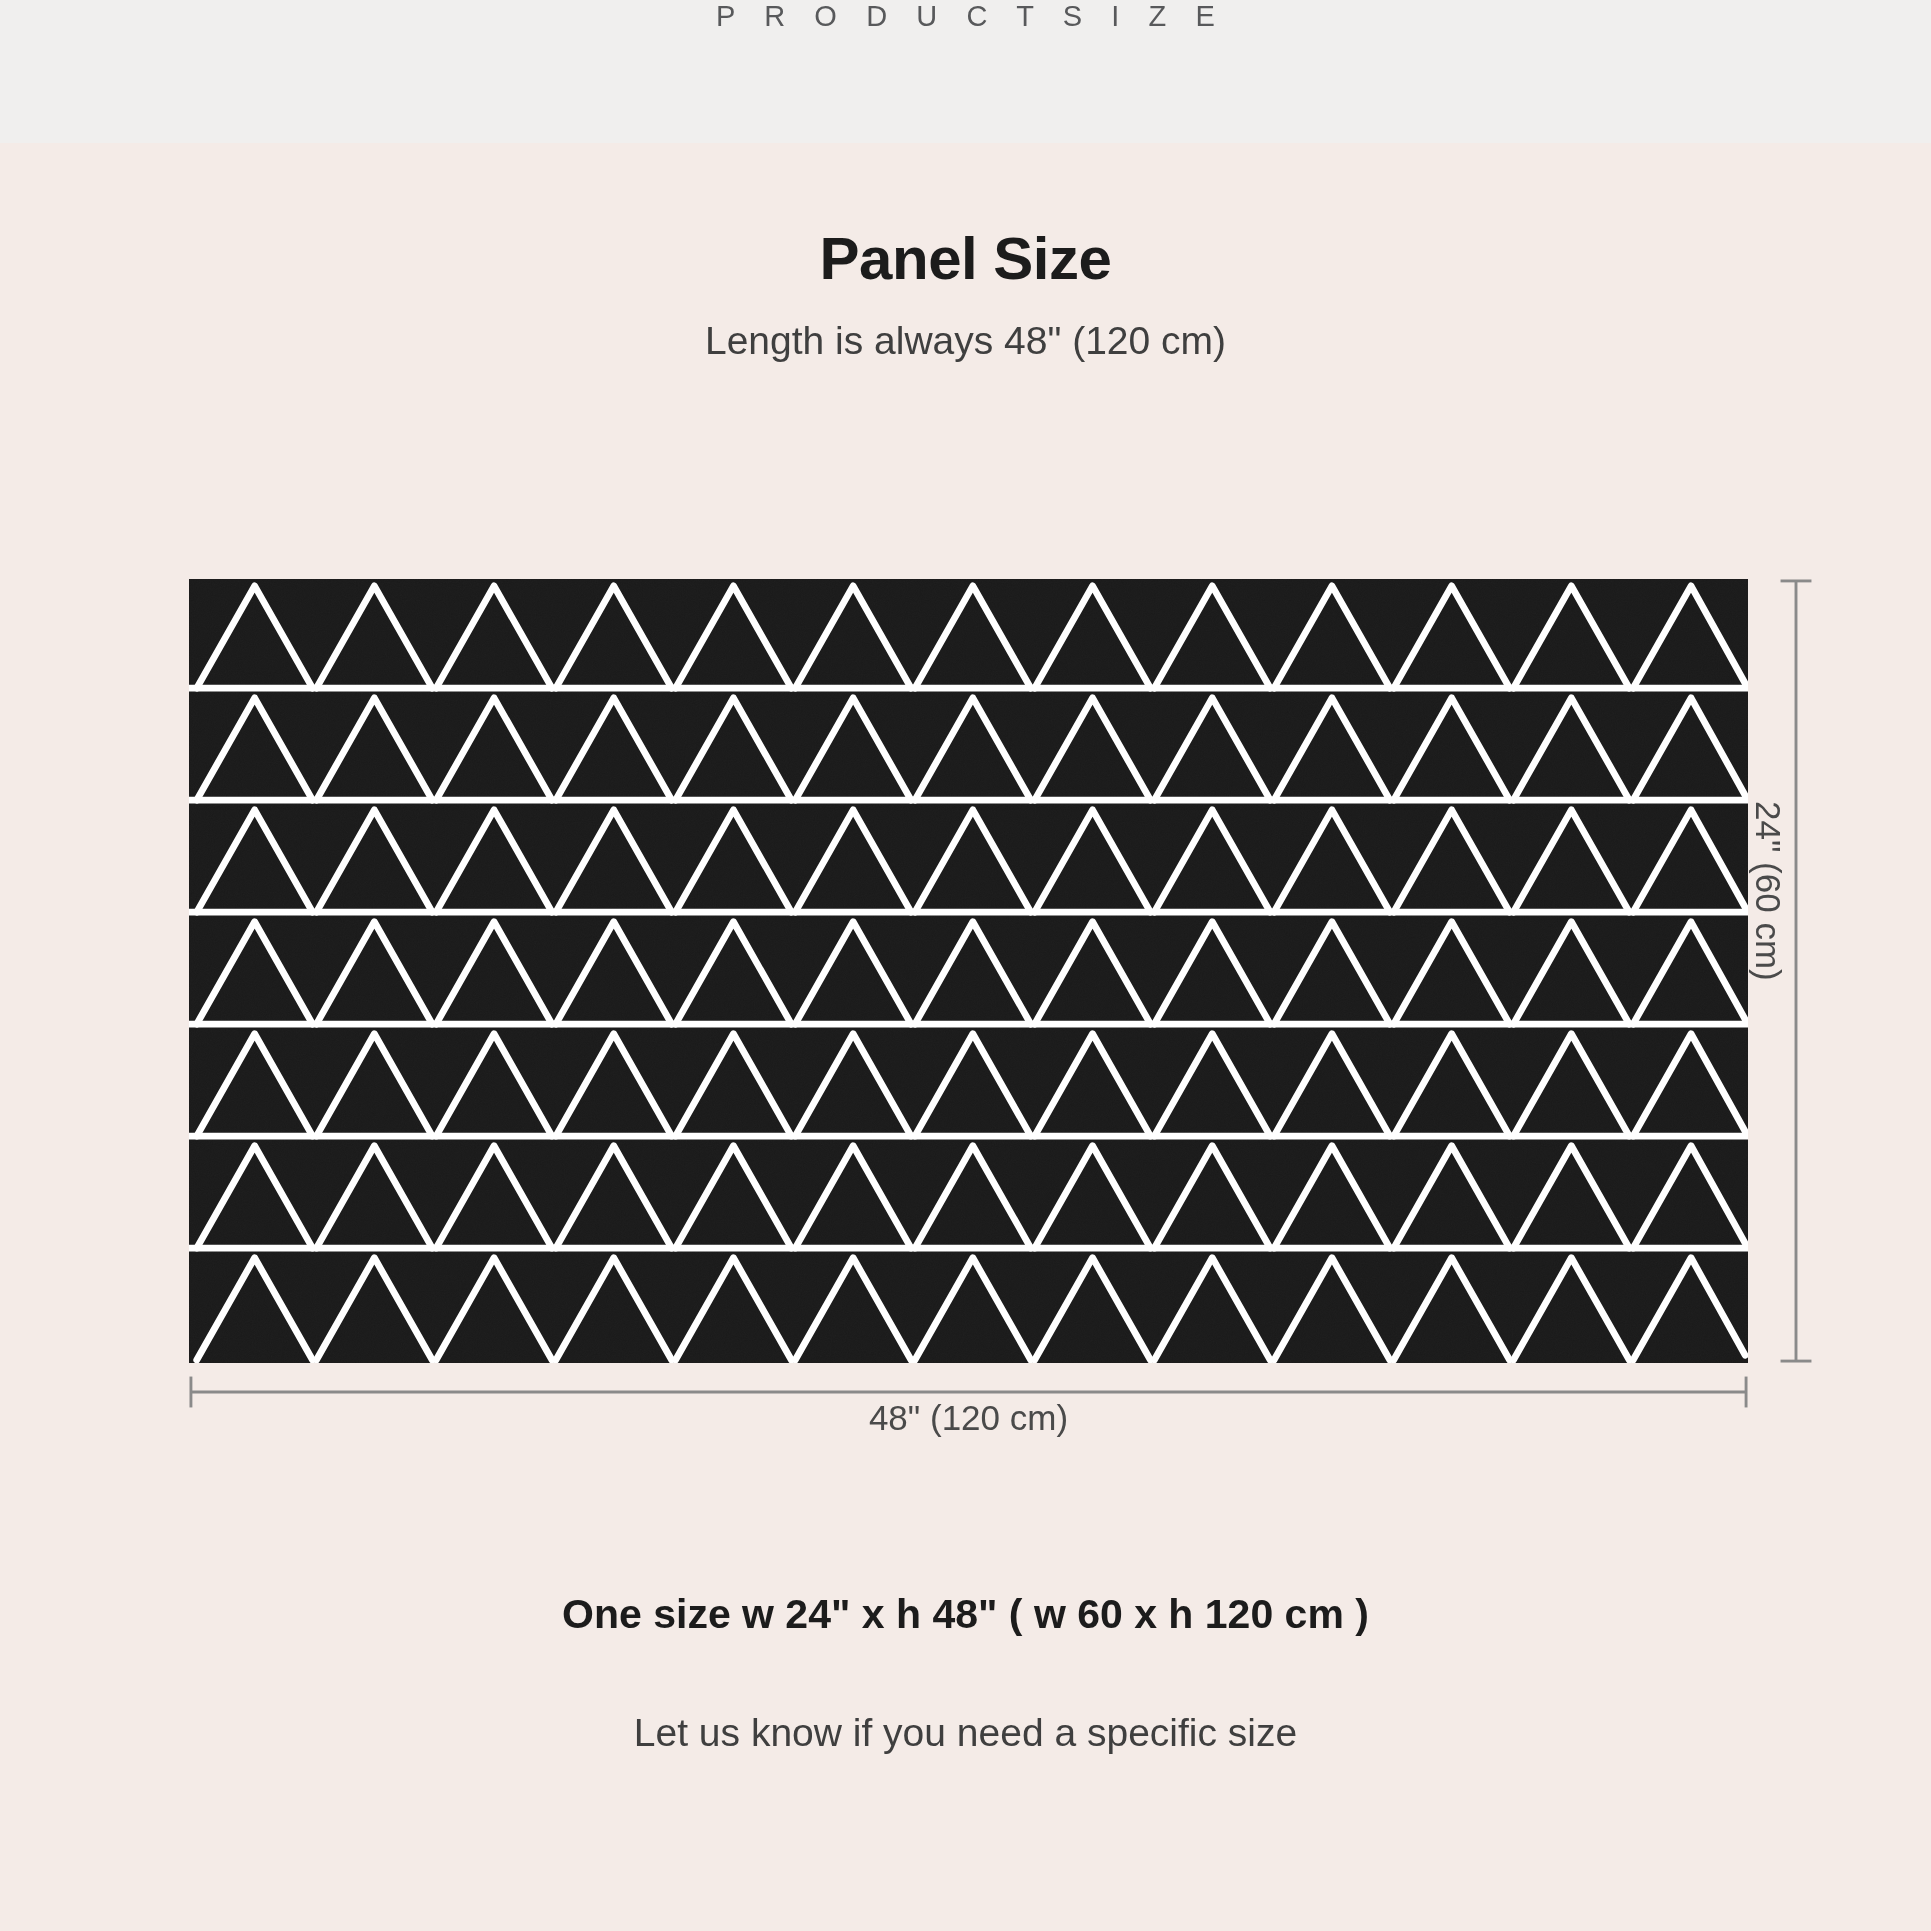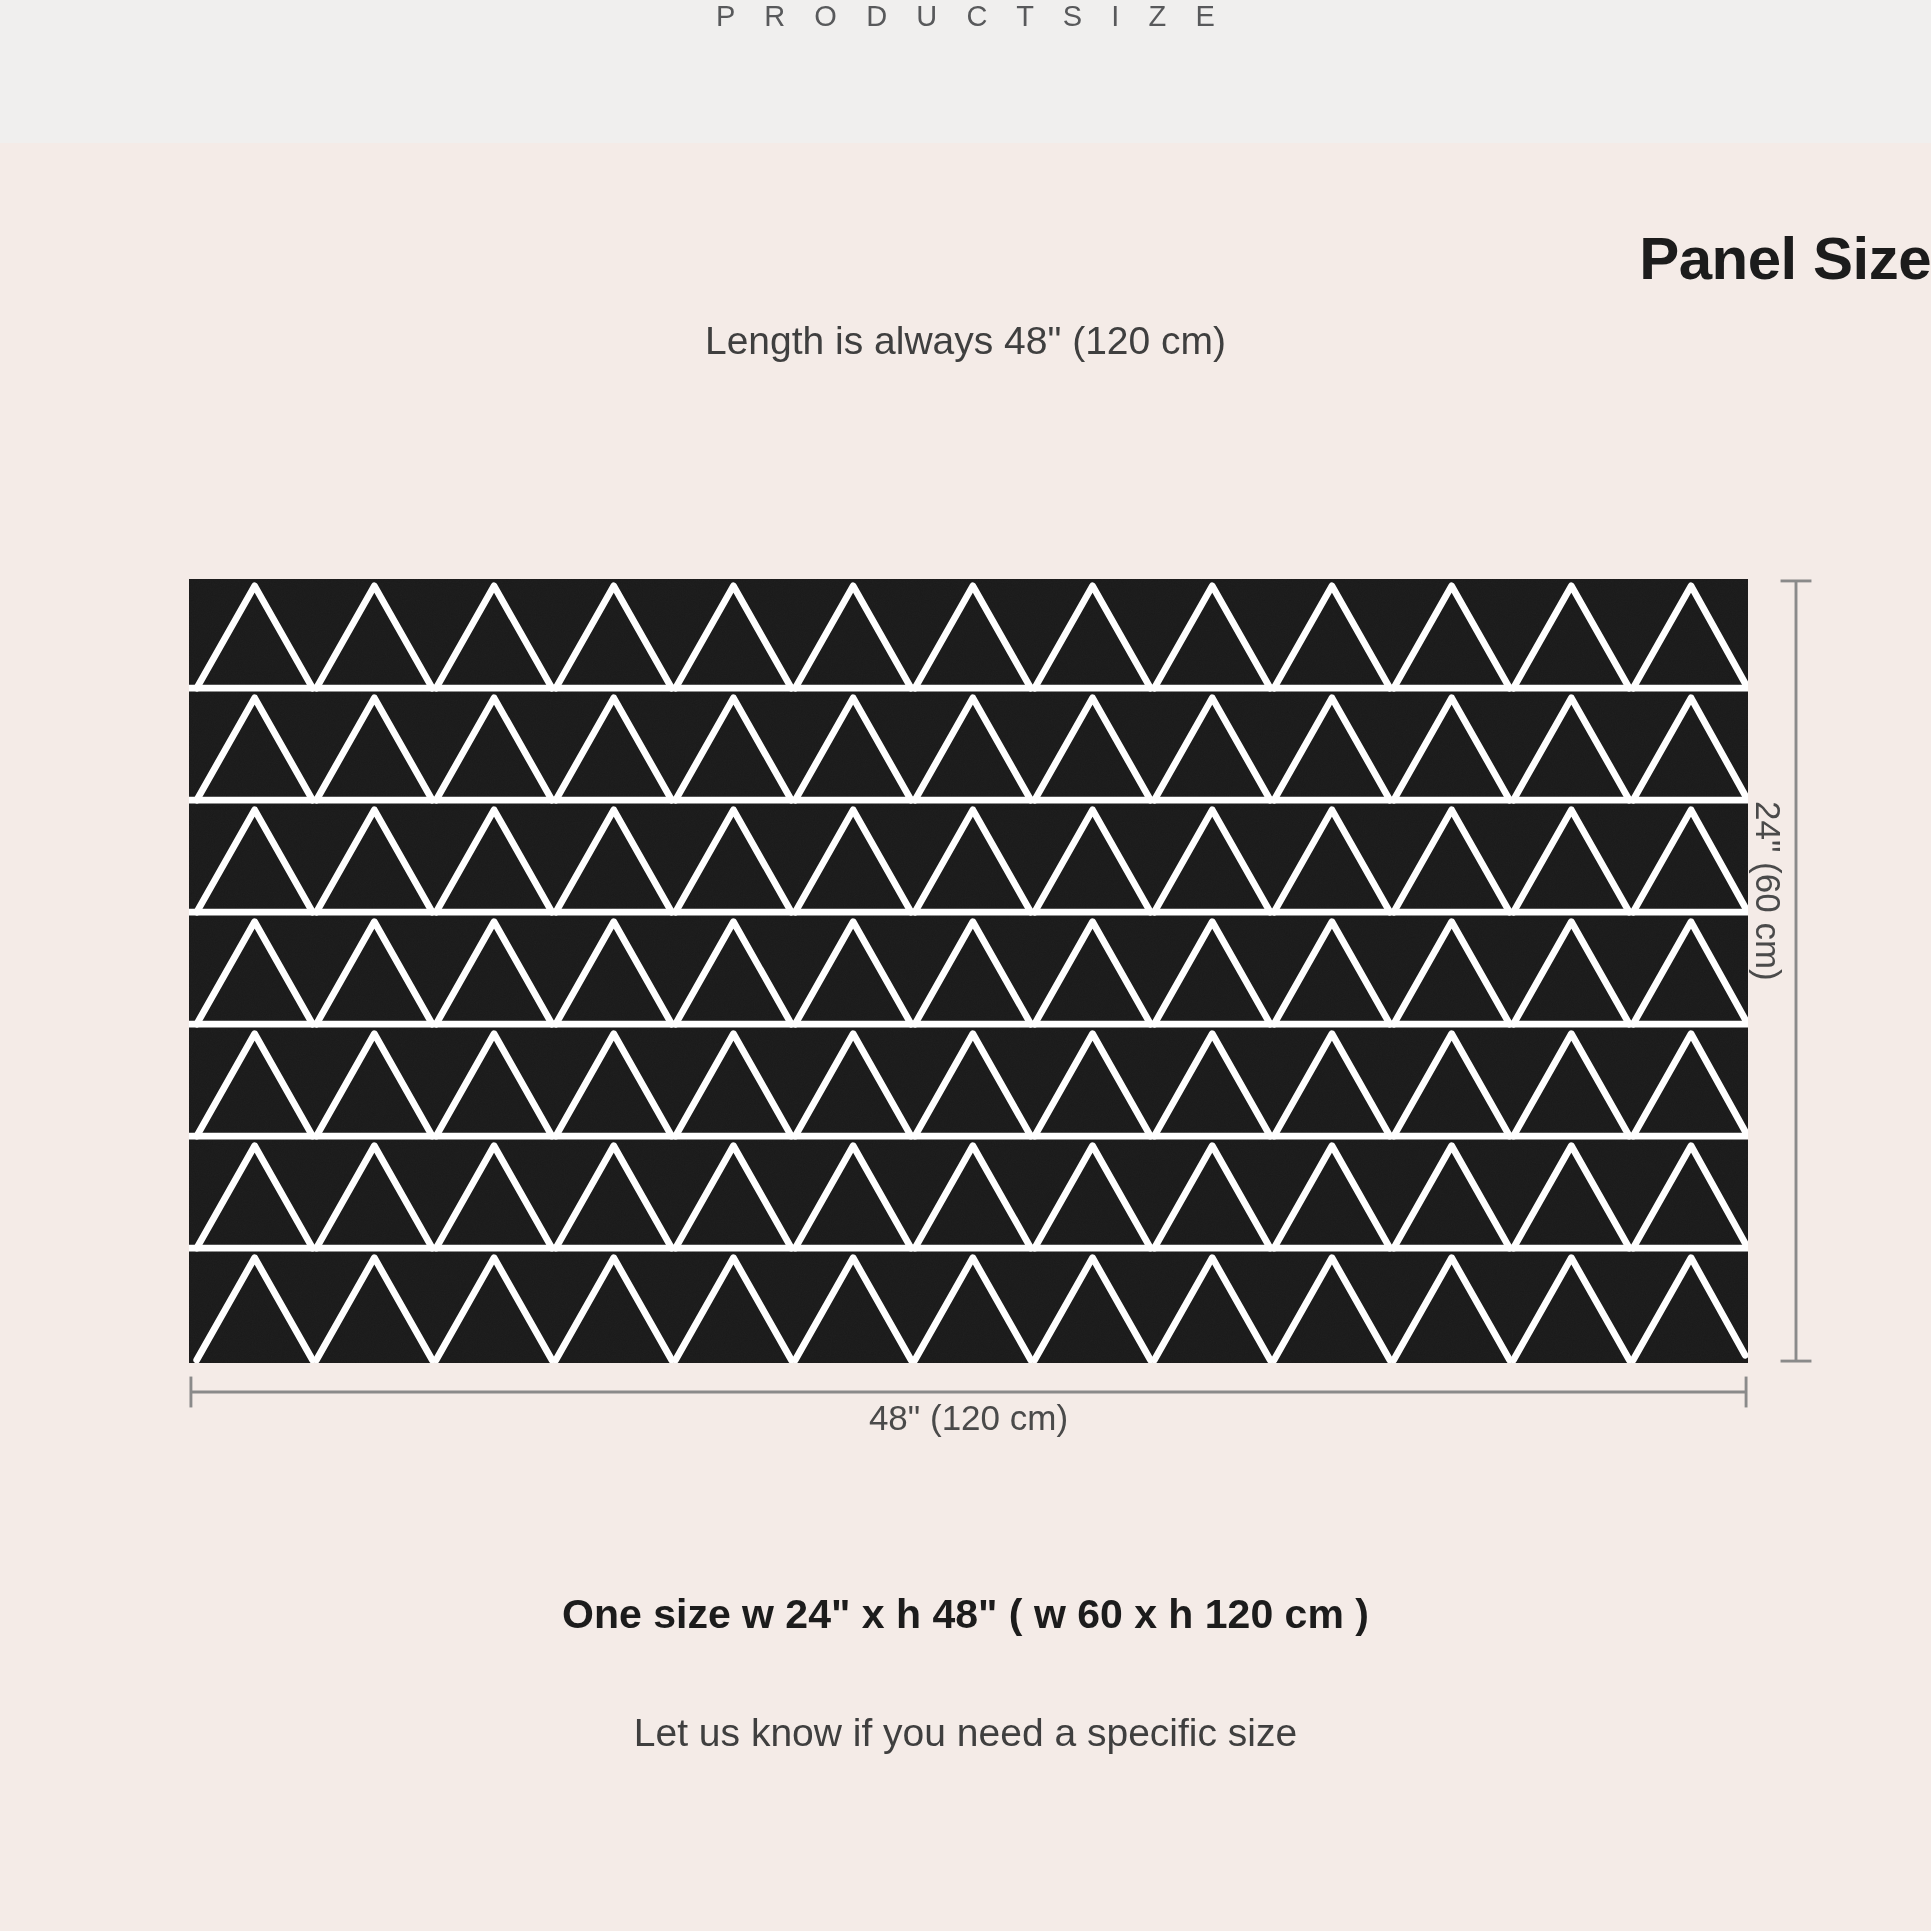--- a/index.html
+++ b/index.html
@@ -40,21 +40,21 @@
     font-weight: 400;
     text-indent: 10.6px;
   }
 
   
   .heading {
     position: absolute;
     left: 0;
     top: 224px;
     width: 1931px;
-    text-align: right;
+    text-align: center;
     font-size: 60px;
     font-weight: 700;
     color: #1c1c1c;
     letter-spacing: -0.5px;
   }
   .subheading {
     position: absolute;
     left: 0;
     top: 319px;
     width: 1931px;

